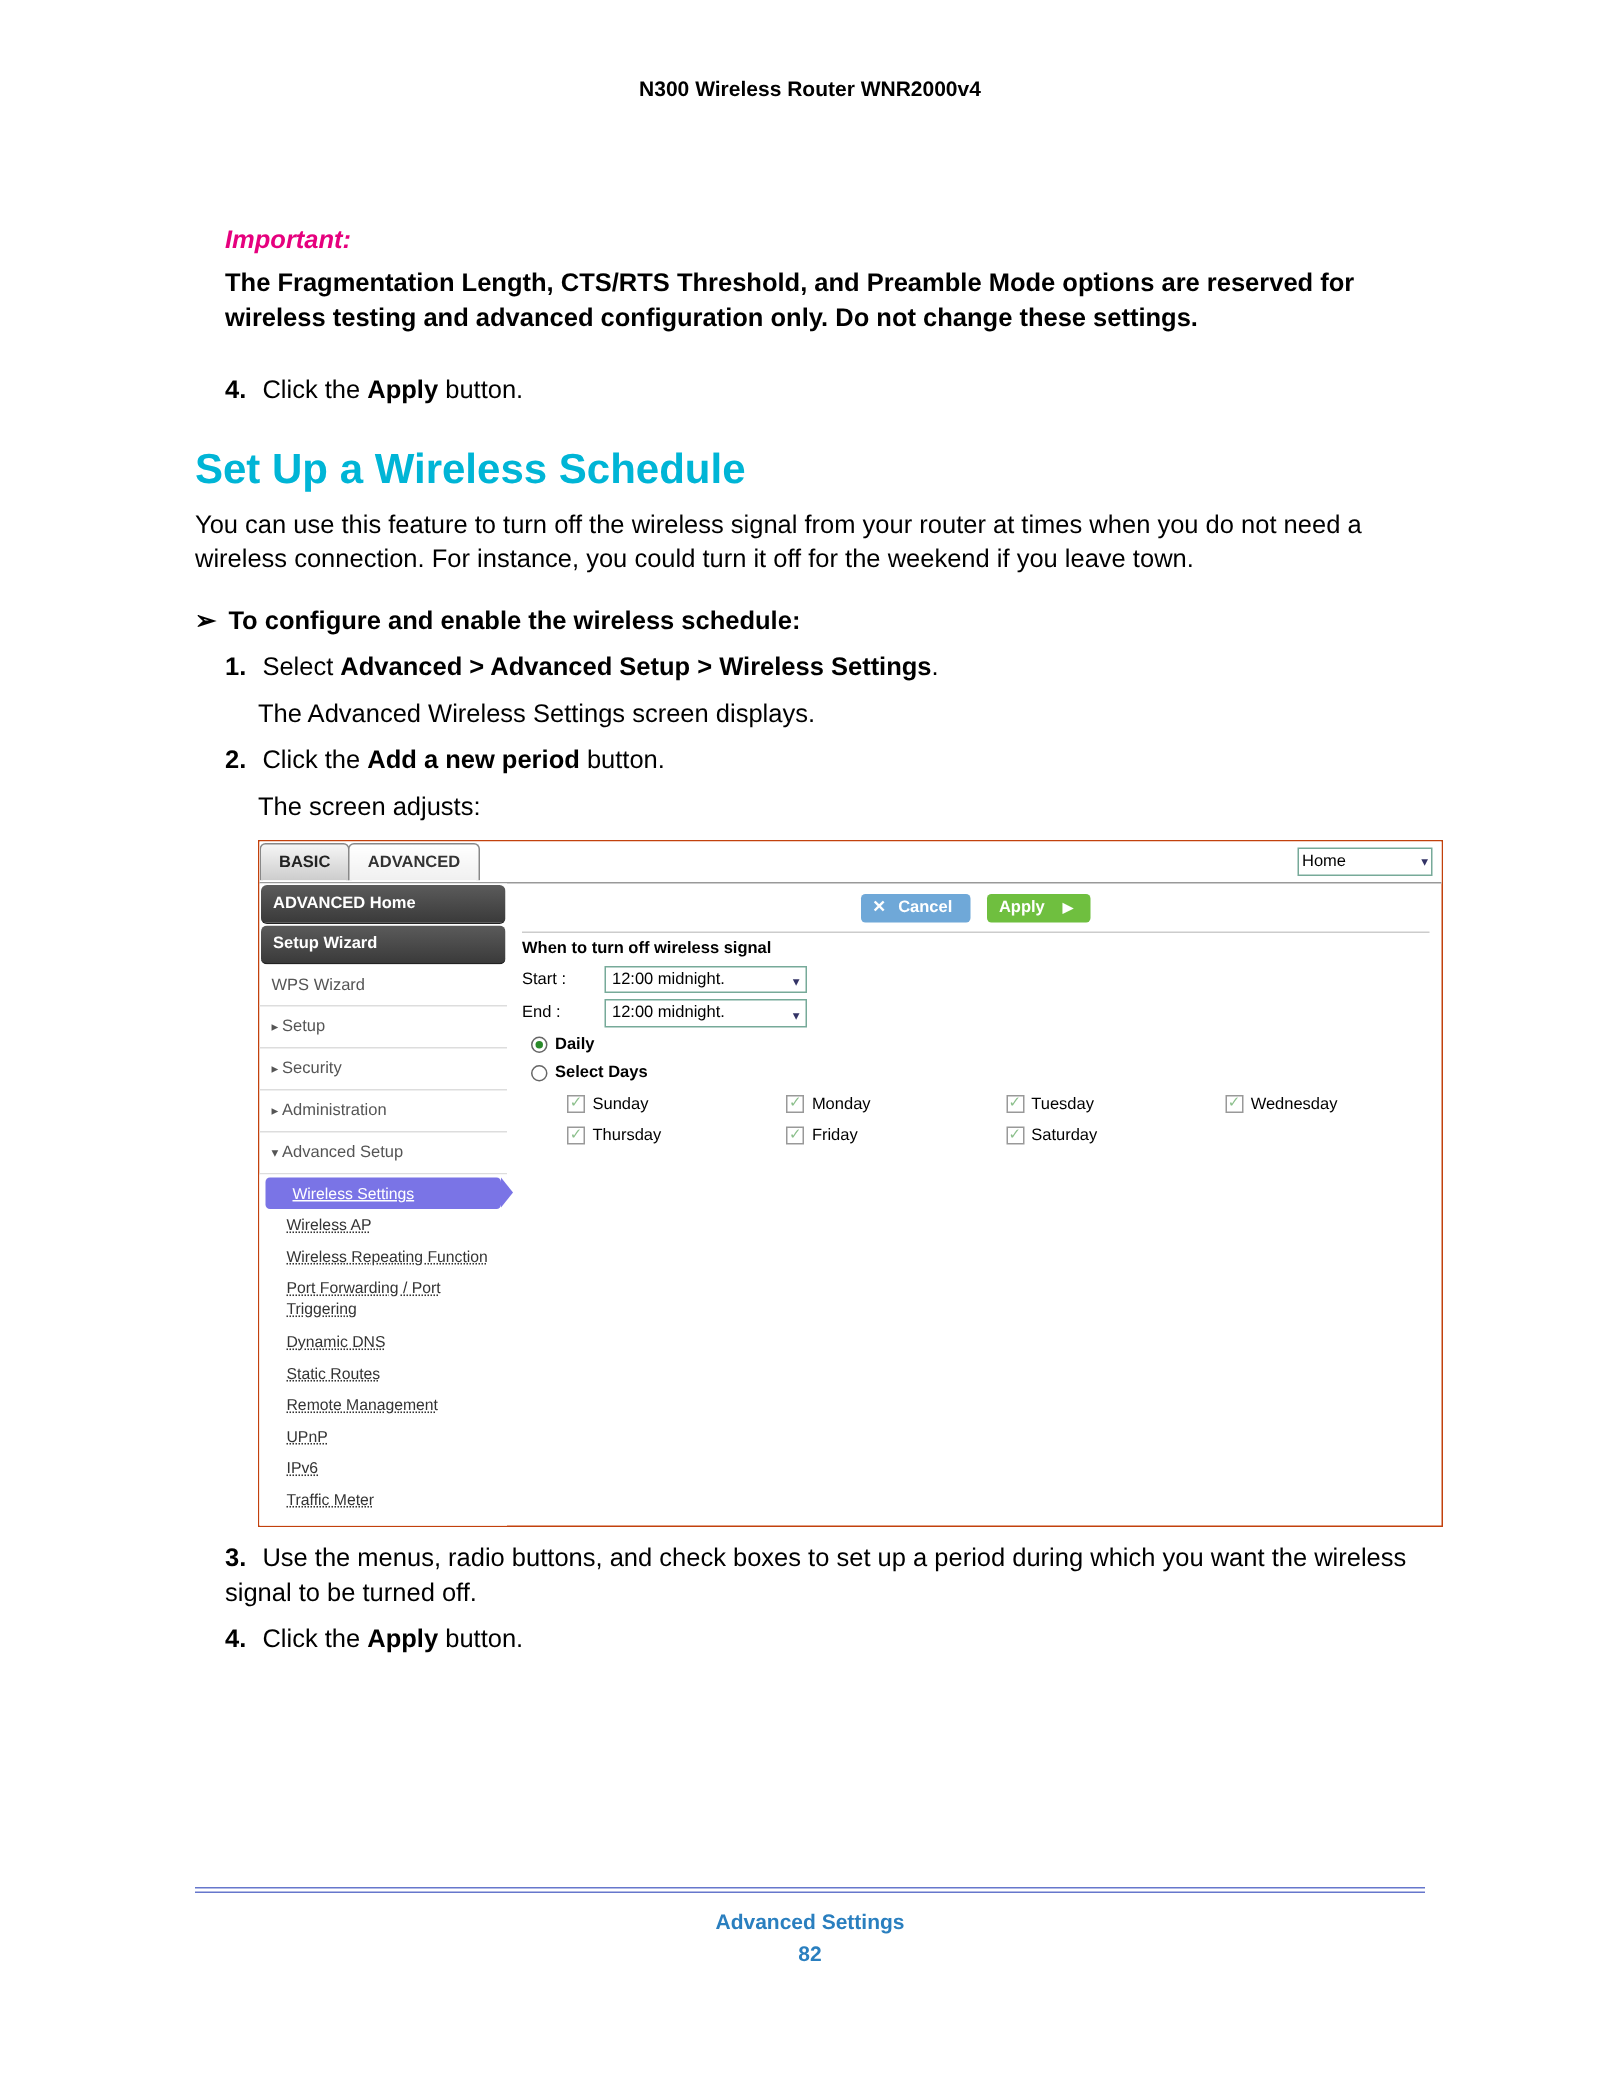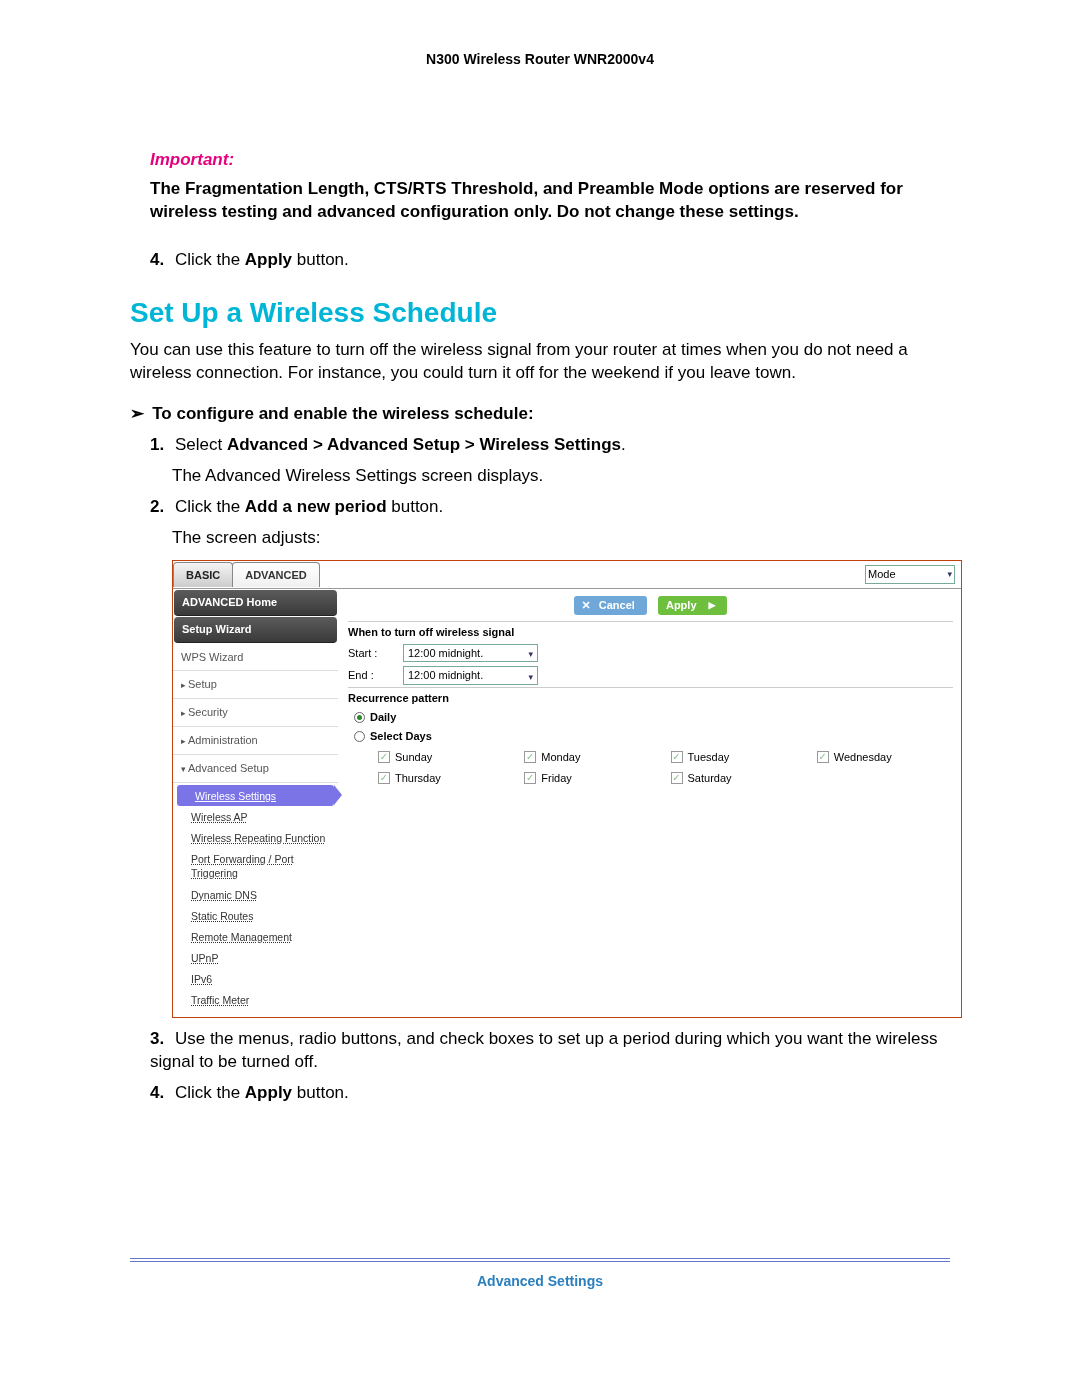--- a/index.html
+++ b/index.html
@@ -273,21 +273,21 @@
 <div class="sub-line">The screen adjusts:</div>
 
 <div class="ui-box">
   <div class="ui-top">
     <div class="tabs">
       <div class="tab basic">BASIC</div>
       <div class="tab advanced">ADVANCED</div>
     </div>
     <div class="top-spacer"></div>
     <div class="top-select">
-      <span>Mode</span>
+      <span>Home</span>
       <span class="dd">▾</span>
     </div>
   </div>
   <div class="ui-body">
     <div class="sidebar">
       <div class="side-section">ADVANCED Home</div>
       <div class="side-section">Setup Wizard</div>
       <div class="side-item">WPS Wizard</div>
       <div class="side-item tri">Setup</div>
       <div class="side-item tri">Security</div>
@@ -325,21 +325,20 @@
           <span class="dd">▾</span>
         </div>
       </div>
       <div class="field-row">
         <div class="field-label">End :</div>
         <div class="select-box">
           <span>12:00 midnight.</span>
           <span class="dd">▾</span>
         </div>
       </div>
-      <div class="sect-head">Recurrence pattern</div>
       <div class="radio-row">
         <span class="radio checked"></span>
         <span class="bold">Daily</span>
       </div>
       <div class="radio-row">
         <span class="radio"></span>
         <span class="bold">Select Days</span>
       </div>
       <div class="days-grid">
         <div class="chk-item">
@@ -381,13 +380,14 @@
 </div>
 <div class="step-line">
   <span class="step-num">4.</span>
   <span>Click the </span><span class="bold">Apply</span><span> button.</span>
 </div>
 
 <div class="footer">
   <div class="footer-rule1"></div>
   <div class="footer-rule2"></div>
   <div class="footer-title">Advanced Settings</div>
+  <div class="footer-page">82</div>
 </div>
 
 </body></html>

